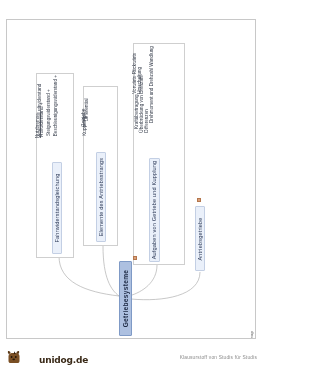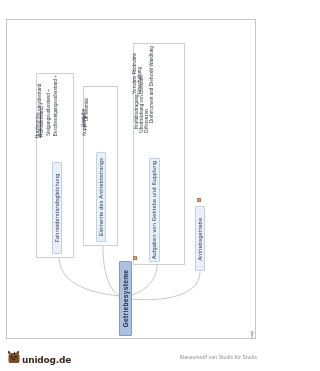--- a/index.html
+++ b/index.html
@@ -149,21 +149,21 @@
     top: 344px;
     width: 263px;
     height: 27px;
   }
   .logo {
     position: absolute;
     left: 6px;
     top: 350px;
     display: flex;
     align-items: flex-end;
-    gap: 0;
+    gap: 17px;
   }
   .logo-dog { display: block; }
   .logo-word {
     font-size: 9px;
     font-weight: bold;
     color: #3a2a18;
     letter-spacing: -0.2px;
     font-family: "DejaVu Sans", sans-serif;
     line-height: 1;
   }

